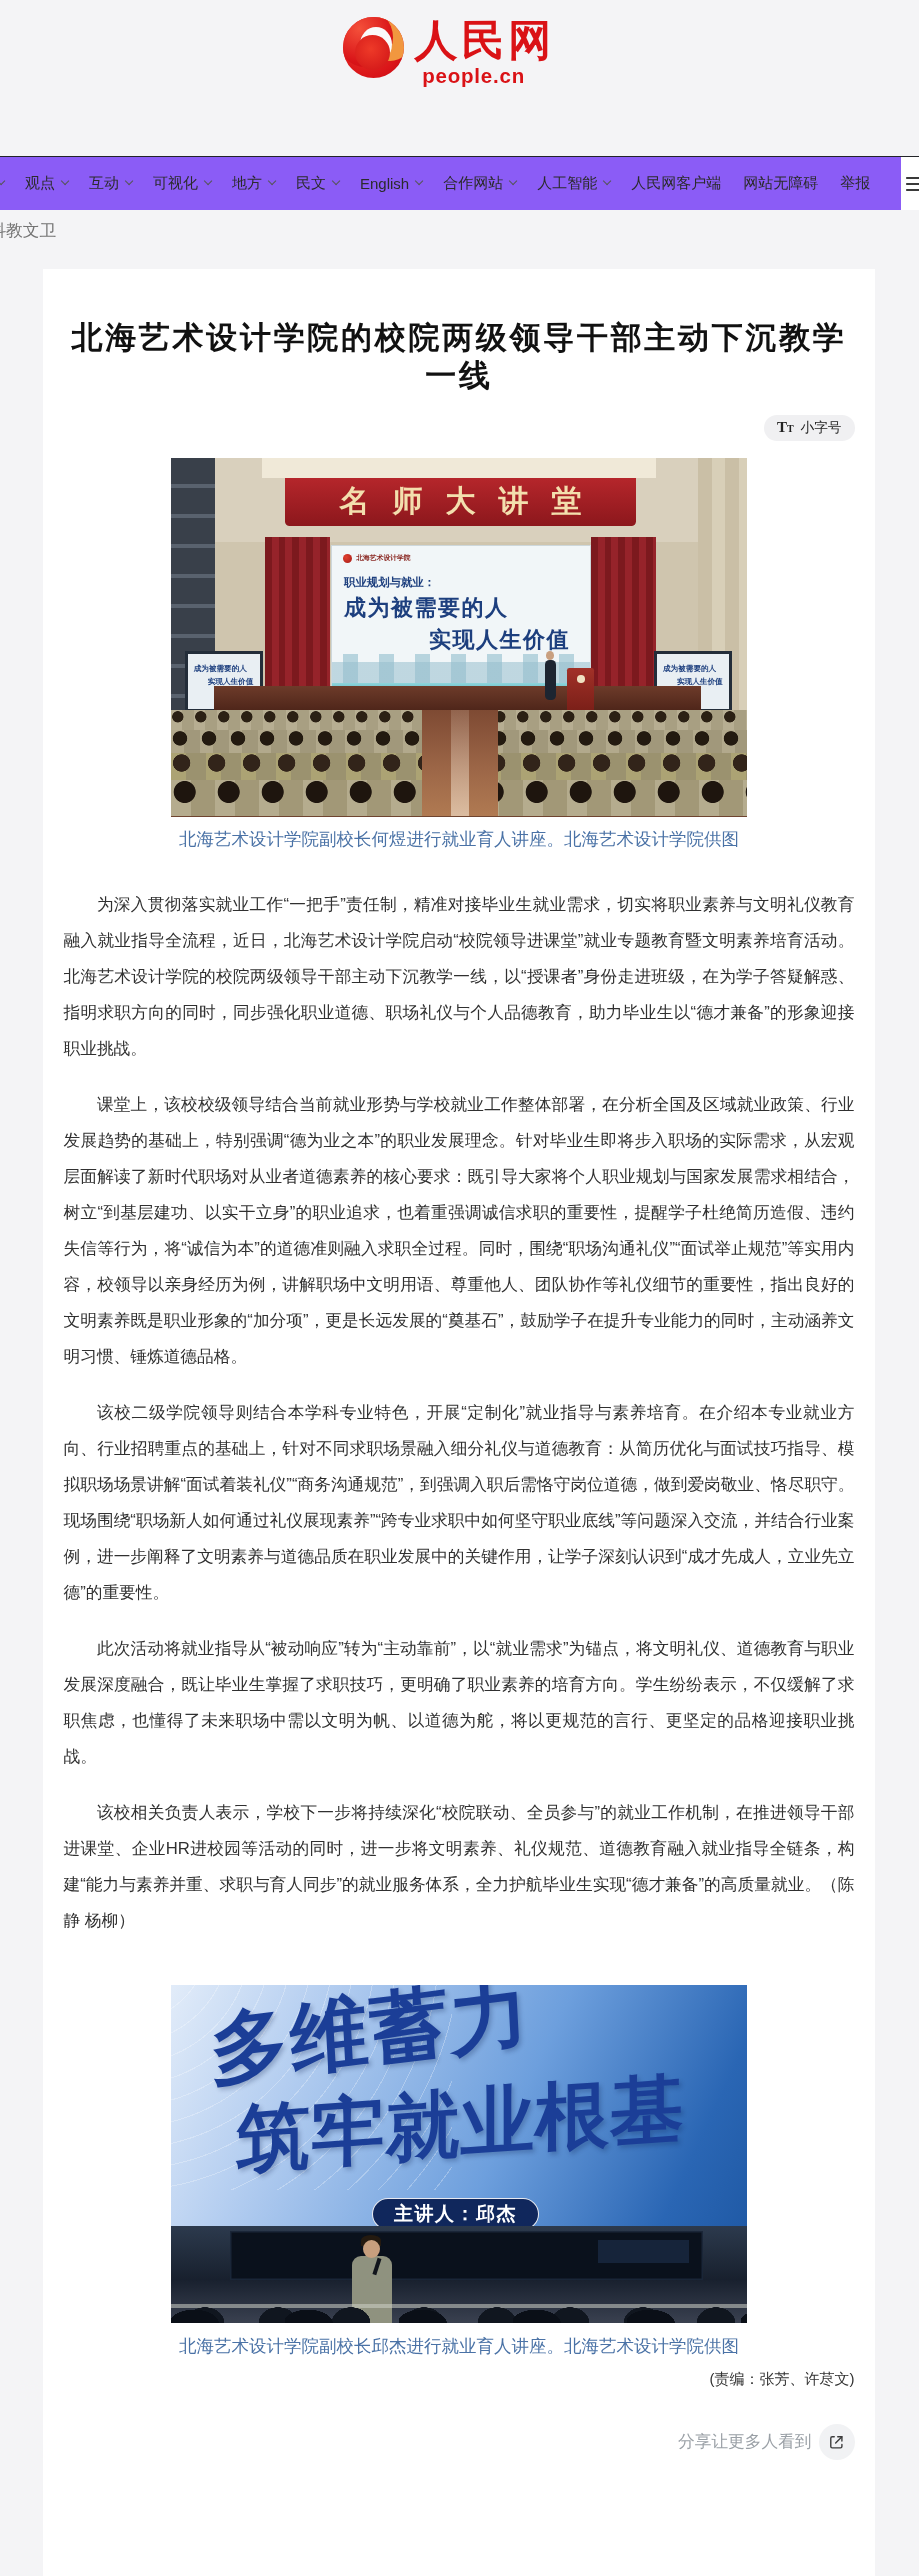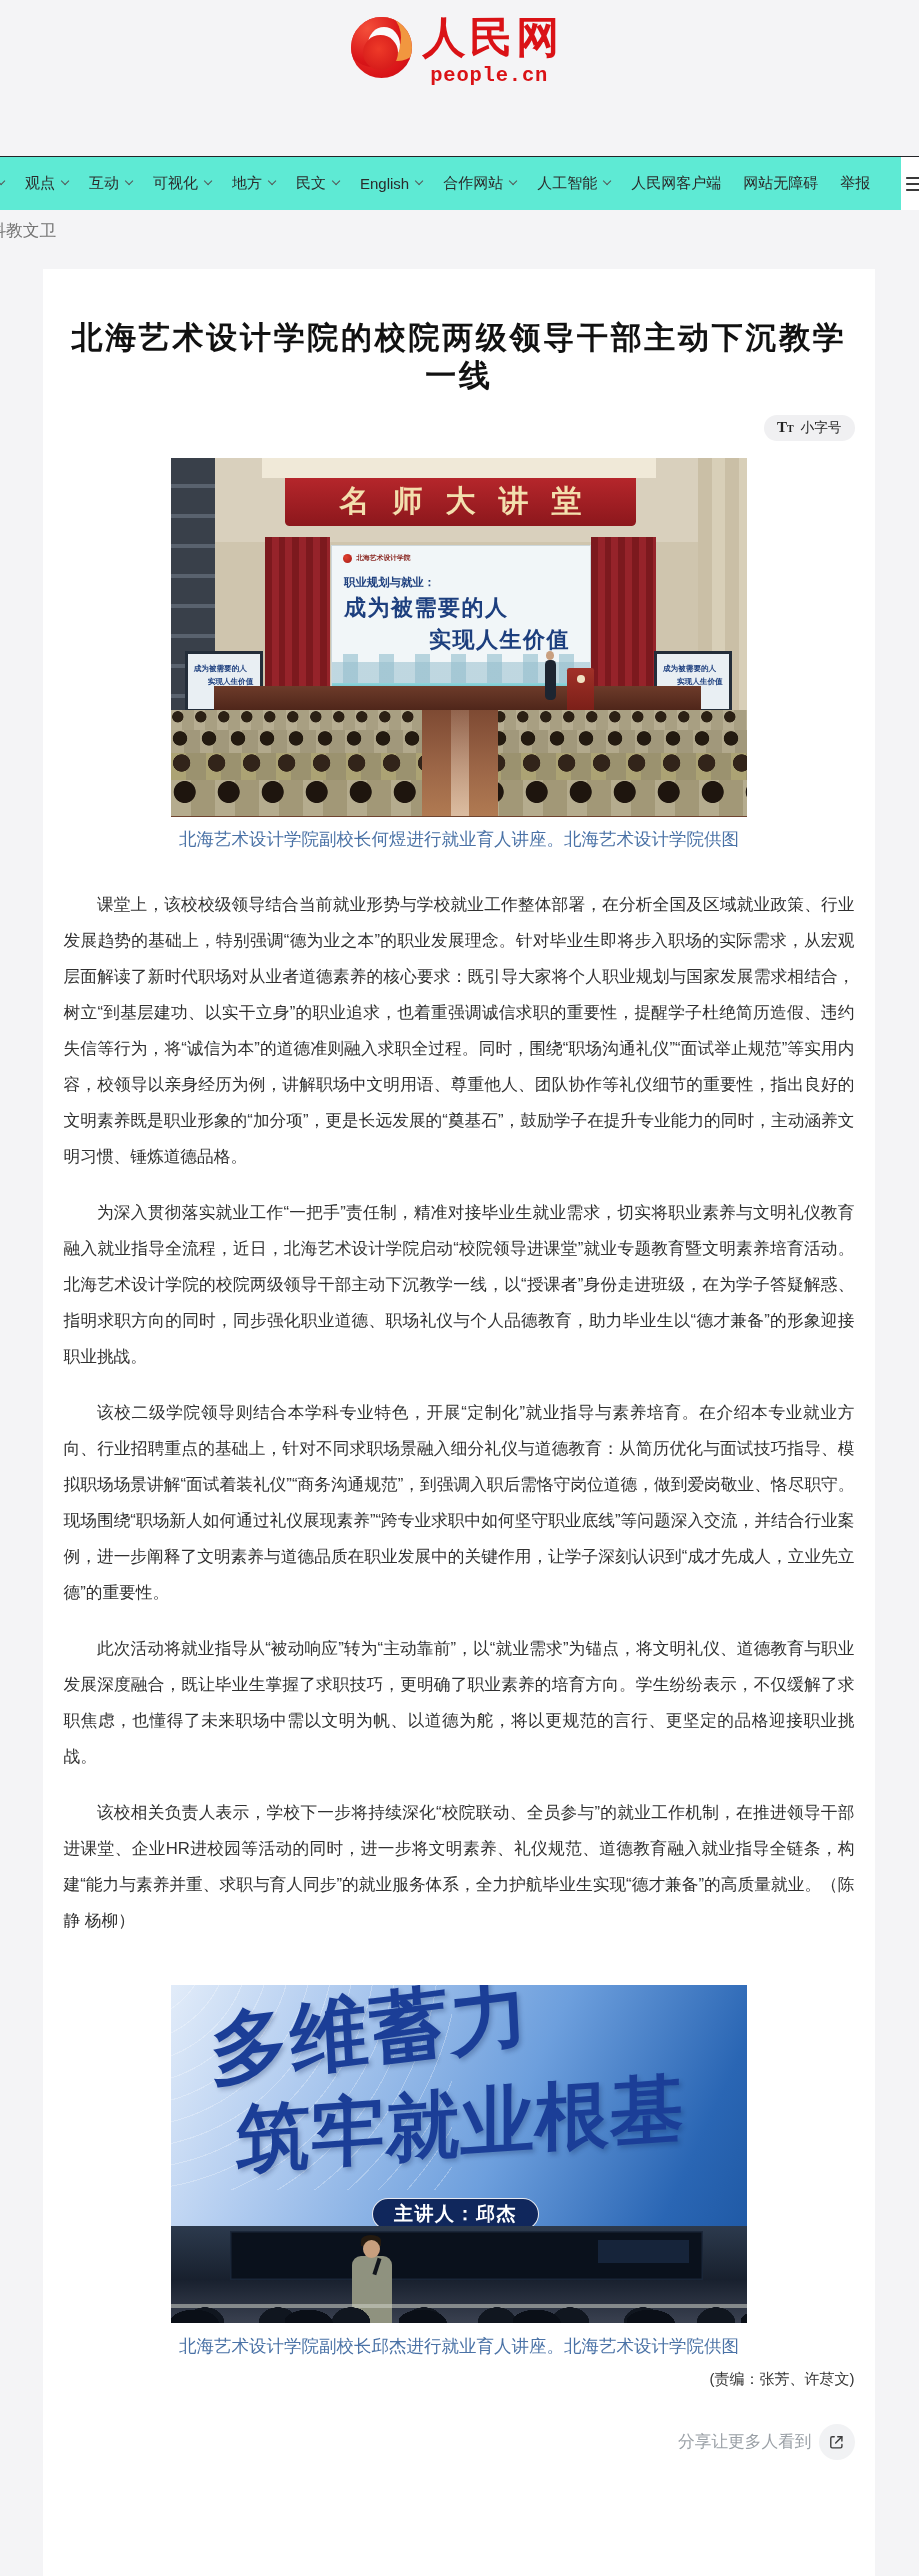--- a/index.html
+++ b/index.html
@@ -4,37 +4,37 @@
 <style>
   * { box-sizing: border-box; }
   html,body { margin:0; padding:0; }
   body {
     width:920px; height:2576px; position:relative;
     background:#f4f4f6; overflow:hidden;
     font-family:"Liberation Sans","DejaVu Sans",sans-serif;
     -webkit-font-smoothing:antialiased;
   }
   
-  .header { position:absolute; top:0; left:12px; width:784px; height:156px;font-family:Liberation Mono, monospace; }
+  .header { position:absolute; top:0; left:4px; width:784px; height:156px; }
   .logo { position:absolute; left:339px; top:16.7px; display:flex; align-items:flex-start; gap:10.6px; cursor:pointer; }
   .logo-swirl { width:61px; height:61px; border-radius:50%; position:relative; overflow:hidden;
     background:radial-gradient(circle at 38% 40%, #f0392a 0%, #d81318 70%, #b20d12 100%); }
   .logo-swirl .crescent-orange { position:absolute; right:-7.6px; top:-3px; width:44px; height:47px; border-radius:50%;
     background:#f1973f; }
   .logo-swirl .ball-red { position:absolute; left:-6px; top:-9px; width:56px; height:59px; border-radius:50%;
     background:radial-gradient(circle at 40% 35%, #f4503a 0%, #d91418 65%, #c00f13 100%); }
   .logo-swirl .inner-white { position:absolute; left:16.7px; top:10.6px; width:32px; height:35px; border-radius:50%; background:#fafafa; }
   .logo-swirl .inner-red { position:absolute; left:12px; top:18px; width:35px; height:35px; border-radius:50%;
     background:radial-gradient(circle at 45% 40%, #ee3a28, #cf1216); }
   .logo-text { display:flex; flex-direction:column; }
   .logo-cn { font-size:43px; font-weight:bold; color:#da1216; letter-spacing:3.8px; line-height:47px; }
   .logo-en { font-size:20.5px; font-weight:bold; color:#da1216; letter-spacing:0.8px; margin-top:0px; padding-left:7.6px; }
   
   .nav-divider { position:absolute; top:156px; left:0; width:920px; height:1.5px; background:#222428; }
-  .main-nav { position:absolute; top:157px; left:0; width:920px; height:53px; background:#5eead4; overflow:hidden; }
+  .main-nav { position:absolute; top:157px; left:0; width:920px; height:53px; background:#8b5cf6; overflow:hidden; }
   .nav-inner { position:absolute; left:-9px; top:0; height:53px; display:flex; align-items:center; gap:22px; white-space:nowrap; }
   .nav-item { display:flex; align-items:center; font-size:15px; color:#2b2b2b; text-decoration:none; cursor:pointer; }
   .caret { width:6px; height:6px; border-right:1.2px solid #555; border-bottom:1.2px solid #555;
     transform:rotate(45deg) translateY(-1.5px); margin-left:6px; margin-top:-3.8px; display:inline-block; }
   .nav-more { position:absolute; right:0; top:0; width:19px; height:53px; background:#ffffff; cursor:pointer; overflow:hidden; }
   .hamburger { position:absolute; left:5.3px; top:20px; width:20px; }
   .hamburger span { display:block; width:20px; height:2.3px; background:#3a3a3a; margin-bottom:3.8px; border-radius:0.8px; }
   .channel-label { position:absolute; left:-10.6px; top:219px; font-size:16.7px; color:#747474; }
   
   .panel { position:absolute; left:43px; top:269px; width:832px; height:2307px; background:#ffffff; padding:38px 20.5px 0 20.5px; }
@@ -277,22 +277,22 @@
     <div class="f1-podium"></div>
     <div class="aud aud1"></div>
     <div class="aud aud2"></div>
     <div class="aud aud3"></div>
     <div class="aud aud4"></div>
     <div class="f1-aisle"></div>
   </figure>
   <figcaption class="fig-caption">北海艺术设计学院副校长何煜进行就业育人讲座。北海艺术设计学院供图</figcaption>
 
   <div class="body-text">
+    <p>为深入贯彻落实就业工作“一把手”责任制，精准对接毕业生就业需求，切实将职业素养与文明礼仪教育融入就业指导全流程，近日，北海艺术设计学院启动“校院领导进课堂”就业专题教育暨文明素养培育活动。北海艺术设计学院的校院两级领导干部主动下沉教学一线，以“授课者”身份走进班级，在为学子答疑解惑、指明求职方向的同时，同步强化职业道德、职场礼仪与个人品德教育，助力毕业生以“德才兼备”的形象迎接职业挑战。</p>
     <p>课堂上，该校校级领导结合当前就业形势与学校就业工作整体部署，在分析全国及区域就业政策、行业发展趋势的基础上，特别强调“德为业之本”的职业发展理念。针对毕业生即将步入职场的实际需求，从宏观层面解读了新时代职场对从业者道德素养的核心要求：既引导大家将个人职业规划与国家发展需求相结合，树立“到基层建功、以实干立身”的职业追求，也着重强调诚信求职的重要性，提醒学子杜绝简历造假、违约失信等行为，将“诚信为本”的道德准则融入求职全过程。同时，围绕“职场沟通礼仪”“面试举止规范”等实用内容，校领导以亲身经历为例，讲解职场中文明用语、尊重他人、团队协作等礼仪细节的重要性，指出良好的文明素养既是职业形象的“加分项”，更是长远发展的“奠基石”，鼓励学子在提升专业能力的同时，主动涵养文明习惯、锤炼道德品格。</p>
-    <p>为深入贯彻落实就业工作“一把手”责任制，精准对接毕业生就业需求，切实将职业素养与文明礼仪教育融入就业指导全流程，近日，北海艺术设计学院启动“校院领导进课堂”就业专题教育暨文明素养培育活动。北海艺术设计学院的校院两级领导干部主动下沉教学一线，以“授课者”身份走进班级，在为学子答疑解惑、指明求职方向的同时，同步强化职业道德、职场礼仪与个人品德教育，助力毕业生以“德才兼备”的形象迎接职业挑战。</p>
     <p>该校二级学院领导则结合本学科专业特色，开展“定制化”就业指导与素养培育。在介绍本专业就业方向、行业招聘重点的基础上，针对不同求职场景融入细分礼仪与道德教育：从简历优化与面试技巧指导、模拟职场场景讲解“面试着装礼仪”“商务沟通规范”，到强调入职后需恪守岗位道德，做到爱岗敬业、恪尽职守。现场围绕“职场新人如何通过礼仪展现素养”“跨专业求职中如何坚守职业底线”等问题深入交流，并结合行业案例，进一步阐释了文明素养与道德品质在职业发展中的关键作用，让学子深刻认识到“成才先成人，立业先立德”的重要性。</p>
     <p>此次活动将就业指导从“被动响应”转为“主动靠前”，以“就业需求”为锚点，将文明礼仪、道德教育与职业发展深度融合，既让毕业生掌握了求职技巧，更明确了职业素养的培育方向。学生纷纷表示，不仅缓解了求职焦虑，也懂得了未来职场中需以文明为帆、以道德为舵，将以更规范的言行、更坚定的品格迎接职业挑战。</p>
     <p>该校相关负责人表示，学校下一步将持续深化“校院联动、全员参与”的就业工作机制，在推进领导干部进课堂、企业HR进校园等活动的同时，进一步将文明素养、礼仪规范、道德教育融入就业指导全链条，构建“能力与素养并重、求职与育人同步”的就业服务体系，全力护航毕业生实现“德才兼备”的高质量就业。（陈静 杨柳）</p>
   </div>
 
   <figure class="fig fig2">
     <div class="f2-lines"></div>
     <div class="f2-title1">多维蓄力</div>
     <div class="f2-title2">筑牢就业根基</div>
     <div class="f2-badge">主讲人：邱杰</div>

